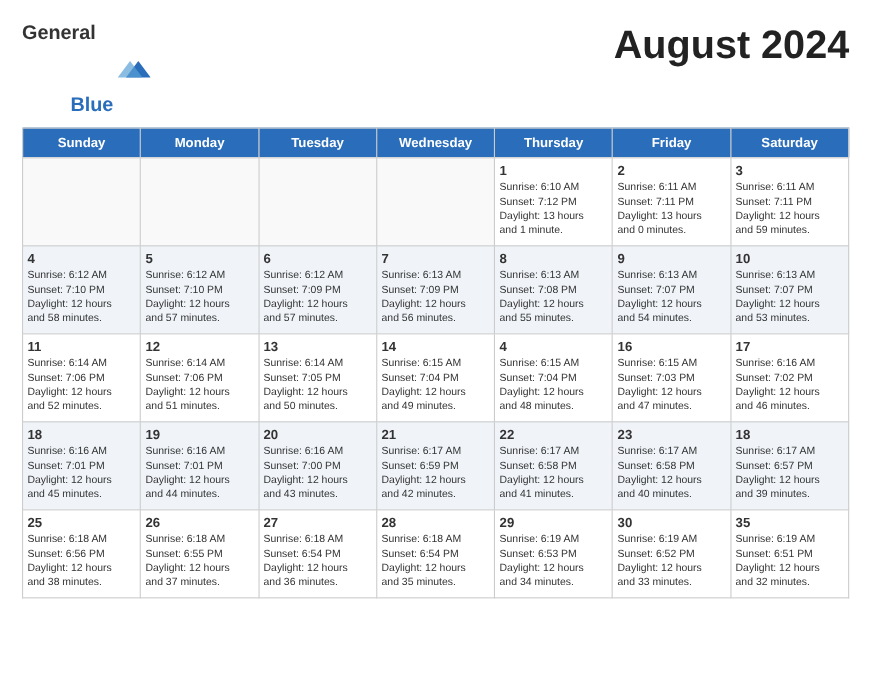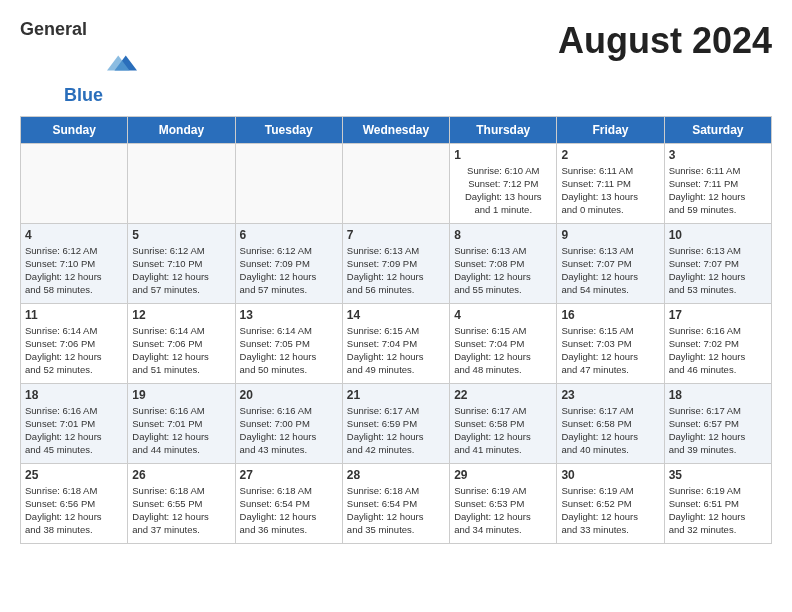--- a/index.html
+++ b/index.html
@@ -129,21 +129,21 @@
       </tr>
   </thead>
   <tbody id="calendar-body">
   <tr>
         <td class="empty"></td>
         <td class="empty"></td>
         <td class="empty"></td>
         <td class="empty"></td>
         <td>
           <span class="day-number">1</span>
-          <div class="day-info" style="white-space: pre-line; text-align: center;">Sunrise: 6:10 AM
+          <div class="day-info" style="white-space: pre-line;">Sunrise: 6:10 AM
 Sunset: 7:12 PM
 Daylight: 13 hours
 and 1 minute.</div>
         </td>
         <td>
           <span class="day-number">2</span>
           <div class="day-info" style="white-space: pre-line;">Sunrise: 6:11 AM
 Sunset: 7:11 PM
 Daylight: 13 hours
 and 0 minutes.</div>

